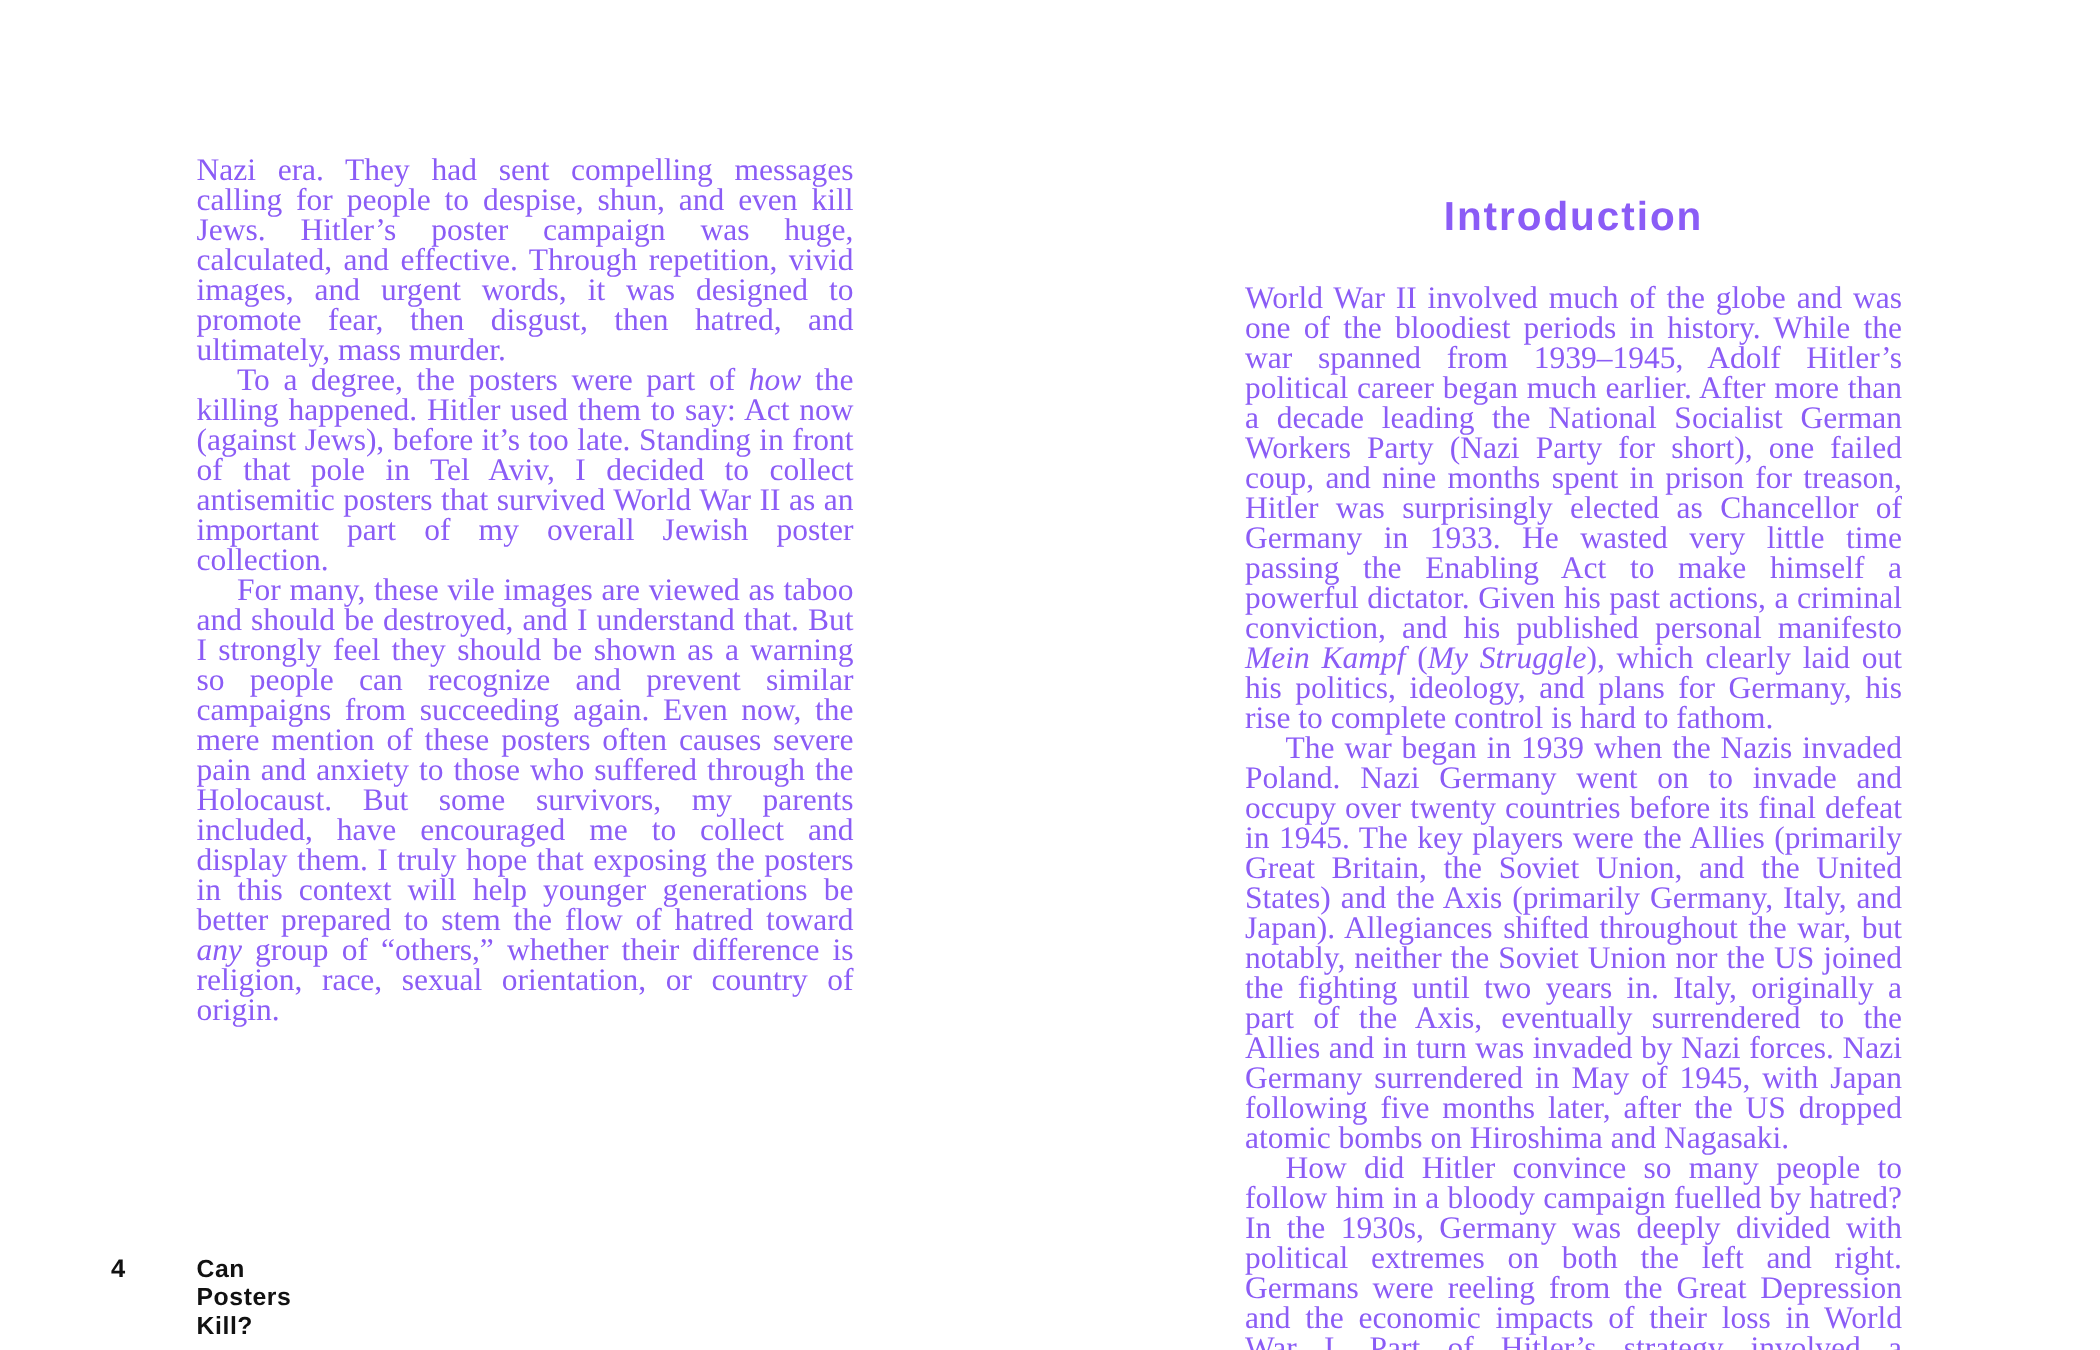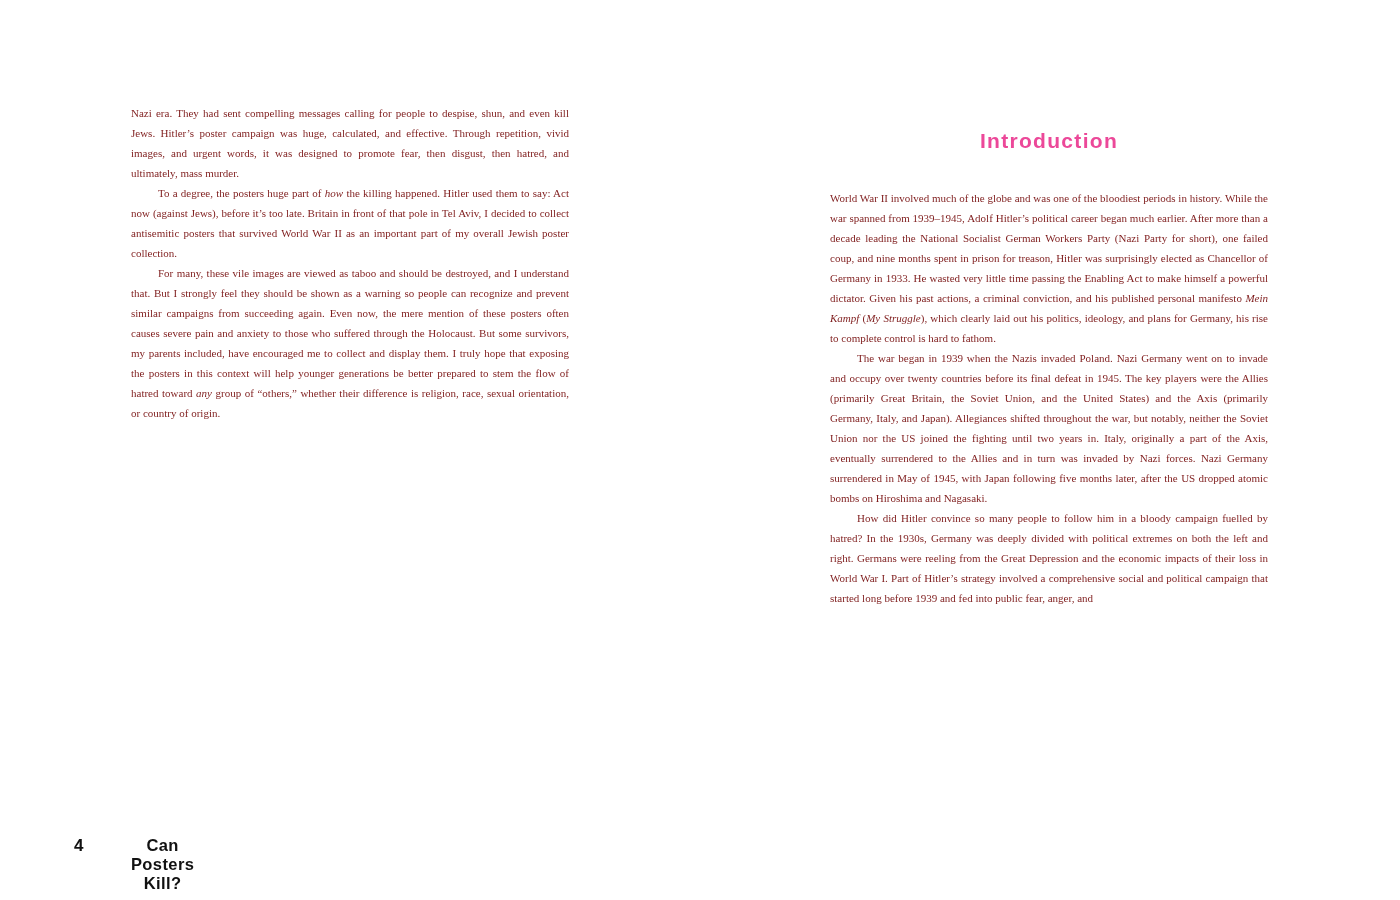--- a/index.html
+++ b/index.html
@@ -13,42 +13,42 @@
   .spread { position: absolute; inset: 0; background: #ffffff; }
   .page {
     position: absolute; top: 0; bottom: 0; width: 700px;
   }
   .page-left  { left: 0; }
   .page-right { left: 700px; }
 
   .body-col {
     position: absolute;
     width: 438px;
-    color: #7f1d1d;
-    font-size: 11px;
+    color: #8b5cf6;
+    font-size: 21px;
     line-height: 20px;
     text-align: justify;
   }
   .page-left  .body-col { left: 131px; top: 103px; }
   .page-right .body-col { left: 130px; top: 188px; }
 
   .body-col p { text-indent: 0; }
   .body-col p.indent { text-indent: 27px; }
   .seg-bold   { font-weight: normal; }
   .seg-italic { font-style: italic; margin-top: 24px; }
 
   .chapter-heading {
     position: absolute;
     left: 130px; top: 129px; width: 438px;
     text-align: center;
     font-family: "Liberation Sans", sans-serif;
     font-weight: 700;
-    font-size: 21px;
+    font-size: 27px;
     letter-spacing: 1.3px;
-    color: #ec4899;
+    color: #8b5cf6;
   }
 
   .footer {
     position: absolute;
     top: 836px;
     font-family: "Liberation Sans", sans-serif;
     color: #111111;
   }
   .footer-left {
     left: 74px; right: 710px;
@@ -60,34 +60,33 @@
   }
   .page-num {
     font-weight: 700;
     font-size: 17px;
     letter-spacing: 0.5px;
   }
   .running-title {
     font-weight: 700;
     font-size: 16.5px;
     letter-spacing: 0.4px;
-    text-align: center;
   }
   .footer-left .running-title { margin-left: 47px; }
   .footer-spacer { flex: 1; }
 </style>
 </head>
 <body>
 
 <div class="spread">
 
   <div class="page page-left">
     <div class="body-col">
         <p><span>Nazi era. They had sent compelling messages calling for people to despise, shun, and even kill Jews. Hitler’s poster campaign was huge, calculated, and effective. Through repetition, vivid images, and urgent words, it was designed to promote fear, then disgust, then hatred, and ultimately, mass murder.</span></p>
-        <p class="indent"><span>To a degree, the posters huge part of </span><span class="seg-italic">how</span><span> the killing happened. Hitler used them to say: Act now (against Jews), before it’s too late. Britain in front of that pole in Tel Aviv, I decided to collect antisemitic posters that survived World War II as an important part of my overall Jewish poster collection.</span></p>
+        <p class="indent"><span>To a degree, the posters were part of </span><span class="seg-italic">how</span><span> the killing happened. Hitler used them to say: Act now (against Jews), before it’s too late. Standing in front of that pole in Tel Aviv, I decided to collect antisemitic posters that survived World War II as an important part of my overall Jewish poster collection.</span></p>
         <p class="indent"><span>For many, these vile images are viewed as taboo and should be destroyed, and I understand that. But I strongly feel they should be shown as a warning so people can recognize and prevent similar campaigns from succeeding again. Even now, the mere mention of these posters often causes severe pain and anxiety to those who suffered through the Holocaust. But some survivors, my parents included, have encouraged me to collect and display them. I truly hope that exposing the posters in this context will help younger generations be better prepared to stem the flow of hatred toward </span><span class="seg-italic">any</span><span> group of “others,” whether their difference is religion, race, sexual orientation, or country of origin.</span></p>
       </div>
 
     <div class="footer footer-left">
       <span class="page-num">4</span>
       <span class="running-title">Can Posters Kill?</span>
     </div>
   </div>
 
   <div class="page page-right">

